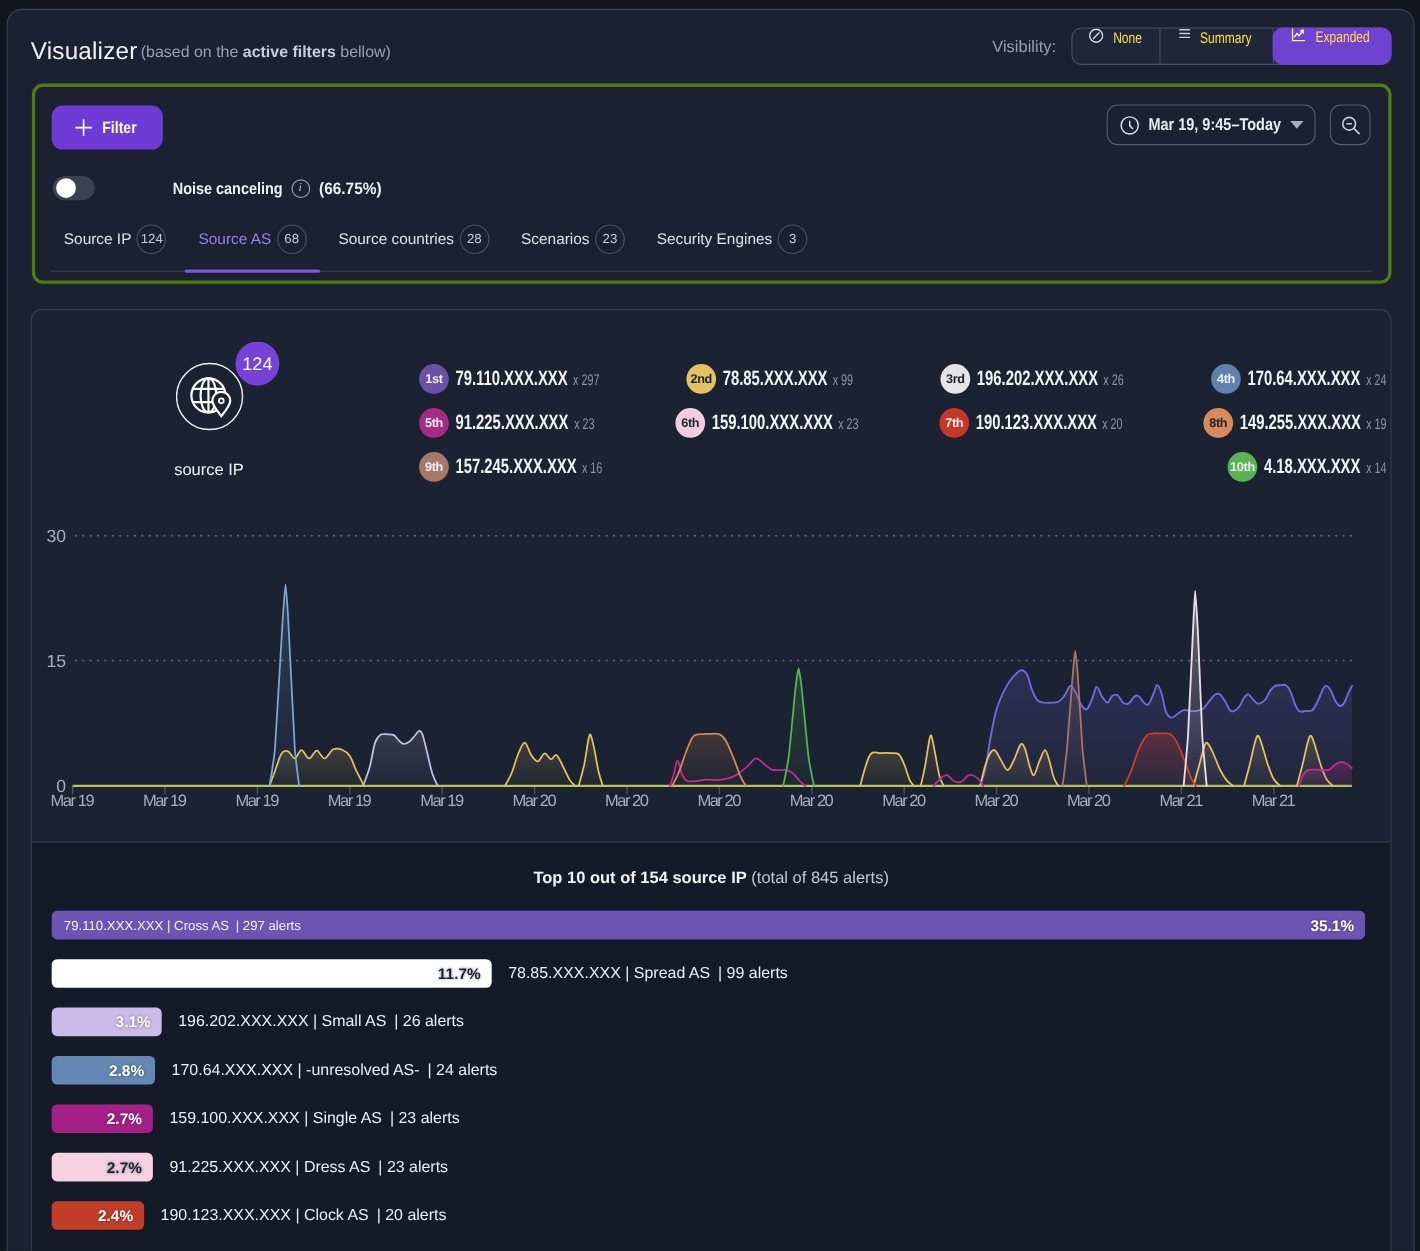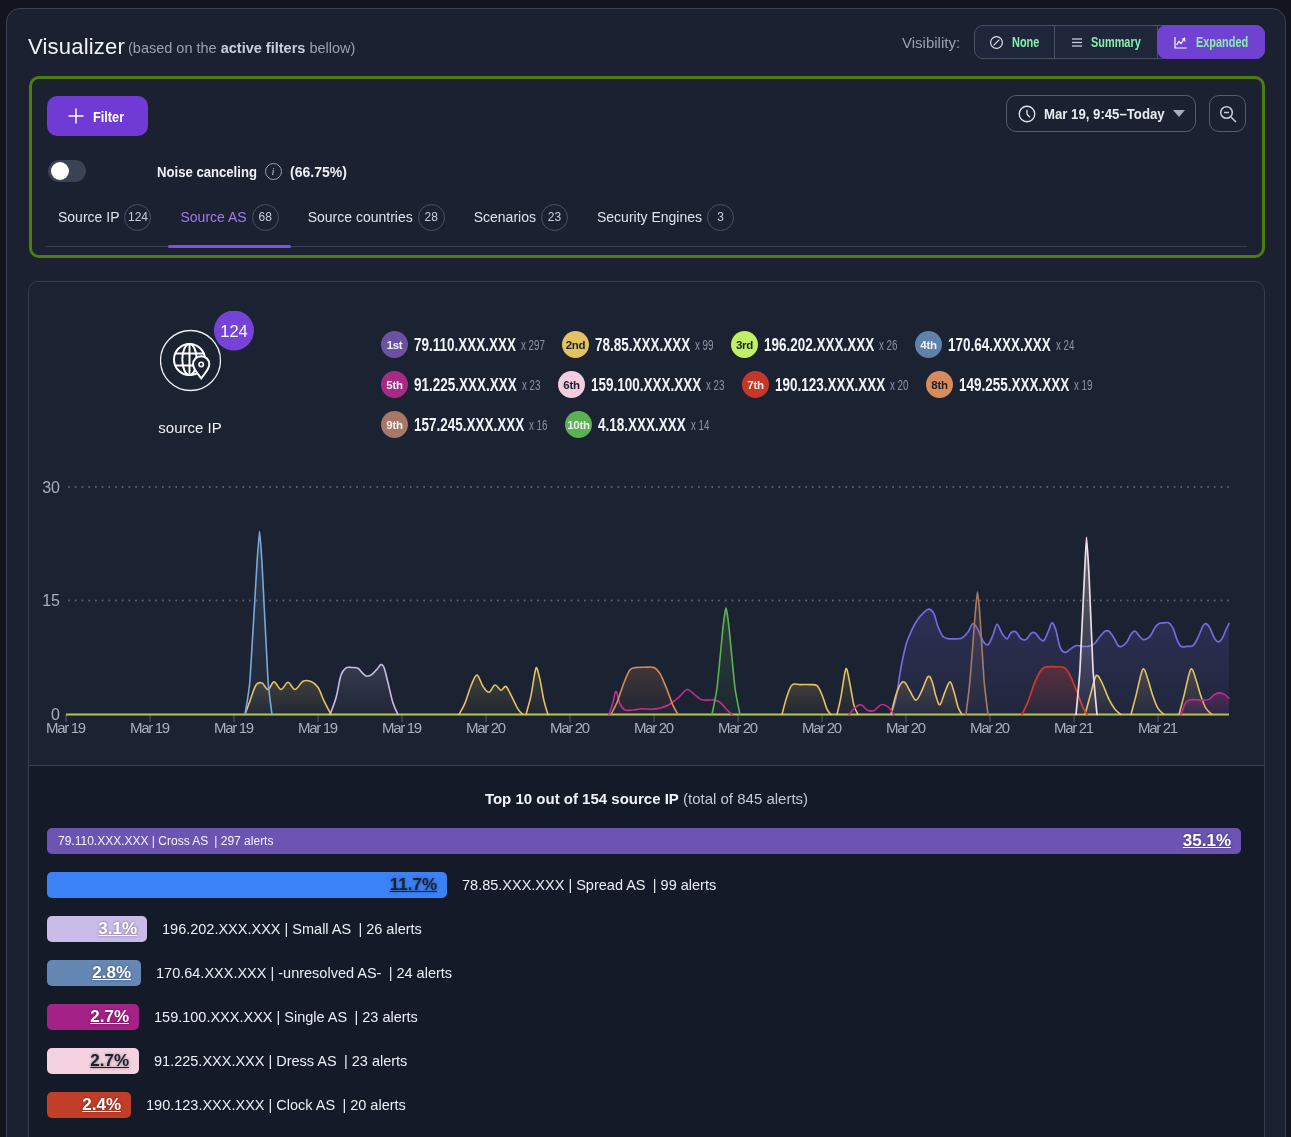--- a/index.html
+++ b/index.html
@@ -13,21 +13,21 @@
 .card {
   position:absolute; left:6px; top:8px; width:1280px; height:1200px;
   background:#1b2130; border:1px solid #3c4356; border-radius:14px;
 }
 
 .h1 { position:absolute; left:21px; top:25px; font-size:22px; font-weight:400; color:#f1f2f6; letter-spacing:.2px; }
 .hsub { position:absolute; left:121px; top:31px; font-size:14.5px; color:#9aa0b2; }
 .hsub b { color:#c9cedb; }
 .vislabel { position:absolute; left:895px; top:25px; font-size:15px; color:#9aa0b2; }
 .seg { position:absolute; left:967px; top:16px; height:34px; display:flex; border:1px solid #4a5065; border-radius:9px; background:#20263a; }
-.segbtn { display:flex; align-items:center; justify-content:center; gap:9px; font-size:14px; font-weight:700; color:#86efac; border-right:1px solid #4a5065; }
+.segbtn { display:flex; justify-content:center; gap:9px; font-size:14px; font-weight:400; color:#fde047; border-right:1px solid #4a5065; }
 .ct { display:inline-block; transform:scaleX(.78); transform-origin:0 50%; white-space:nowrap; }
 .segbtn:last-child { border-right:none; }
 .segbtn.on { background:#7141d1; border-radius:9px; margin:-1px; border:none; }
 
 .fpanel { position:absolute; left:22px; top:67px; width:1236px; height:182px; border:3px solid #4d7c0f; border-radius:10px; }
 .fbtn { position:absolute; left:15px; top:17px; width:101px; height:40px; background:#6f3bd4; border-radius:10px; color:#fff; font-size:15px; font-weight:700; display:flex; align-items:center; justify-content:center; gap:9px; }
 .noiserow { position:absolute; left:16px; top:81px; display:flex; align-items:center; }
 .toggle { width:38px; height:22px; background:#3a4254; border-radius:11px; position:relative; }
 .toggle .knob { position:absolute; left:3px; top:2px; width:18px; height:18px; border-radius:50%; background:#fff; }
 .nclabel { margin-left:24px; font-size:15px; font-weight:700; color:#f0f1f6;padding-left:47px; }
@@ -40,33 +40,33 @@
 .tab.on:after { content:""; position:absolute; left:0; right:0; top:48px; height:3px; background:#7c54e0; border-radius:2px; }
 .datebtn { position:absolute; right:66px; top:16px; width:190px; height:37px; border:1px solid #565d72; border-radius:10px; display:flex; align-items:center; justify-content:center; gap:8px; }
 .datetxt { display:inline-block; width:121px; font-size:15.5px; font-weight:700; color:#e9ebf2; white-space:nowrap; transform:scaleX(.85); transform-origin:0 50%; }
 .caret { width:0; height:0; border-left:6px solid transparent; border-right:6px solid transparent; border-top:7px solid #a9aebf; }
 .zoombtn { position:absolute; right:16px; top:16px; width:37px; height:37px; border:1px solid #565d72; border-radius:10px; display:flex; align-items:center; justify-content:center; }
 
 .cpanel { position:absolute; left:21px; top:272px; width:1237px; height:920px; border:1px solid #363d51; border-radius:10px; background:#1b2231; overflow:hidden; }
 .iconwrap { position:absolute; left:131px; top:29px; width:120px; height:120px; }
 .srcip { position:absolute; left:101px; top:137px; width:120px; text-align:center; font-size:15px; font-weight:500; color:#f0f1f5; }
 .legend { position:absolute; left:352px; top:49px; width:880px; }
-.lrow { display:flex; align-items:center; margin-bottom:13px; height:27px; gap:17px; }
+.lrow { display:flex; align-items:center; margin-bottom:13px; height:27px; gap:17px;justify-content:space-between; }
 .litem { display:flex; align-items:center; }
 .lbadge { width:27px; height:27px; border-radius:50%; display:flex; align-items:center; justify-content:center; font-size:11.5px; font-weight:700; letter-spacing:-.3px; flex:none; }
 .lip { display:inline-block; margin-left:6px; font-size:19px; font-weight:700; color:#f3f4f8; white-space:nowrap; transform:scaleX(.71); transform-origin:0 50%; }
 .lx { display:inline-block; margin-left:5px; font-size:14px; color:#8d93a5; white-space:nowrap; transform:scaleX(.7); transform-origin:0 50%; }
 .dk { color:#1b2130; }
 
 .barsec { position:absolute; left:0; top:483px; width:1235px; height:437px; background:#151a28; border-top:1px solid #3a4053; }
 .barstitle { position:absolute; top:24px; width:100%; text-align:center; font-size:15px; color:#c3c8d6; }
 .barstitle b { color:#f2f3f7; }
 .brow { position:absolute; left:18px; height:26px; display:flex; align-items:center; }
 .bar { height:26px; border-radius:5px; position:relative; flex:none; }
-.bpct { position:absolute; right:10px; top:0; line-height:26px; font-size:17px; font-weight:700; color:#fff; text-shadow:0 0 3px rgba(10,12,22,.45);text-decoration:underline; }
+.bpct { position:absolute; right:10px; top:0; line-height:26px; font-size:14px; font-weight:700; color:#fff; text-shadow:0 0 3px rgba(10,12,22,.45); }
 .binlab { position:absolute; left:11px; top:0; line-height:26px; font-size:12px; color:#f2f3f7; white-space:nowrap; }
 .blab { margin-left:15px; font-size:14.5px; color:#eceef4; white-space:nowrap; }
 </style>
 </head>
 <body>
 <div class="card">
 
   <span class="h1">Visualizer</span>
   <span class="hsub">(based on the <b>active filters</b> bellow)</span>
   <span class="vislabel">Visibility:</span>
@@ -163,21 +163,21 @@
             <span class="lbadge" style="background:#6a51a3">1st</span>
             <span class="lip" style="width:102px">79.110.XXX.XXX</span>
             <span class="lx" style="width:24px">x 297</span>
           </div>
         <div class="litem">
             <span class="lbadge dk" style="background:#e3c262">2nd</span>
             <span class="lip" style="width:95px">78.85.XXX.XXX</span>
             <span class="lx" style="width:19px">x 99</span>
           </div>
         <div class="litem">
-            <span class="lbadge dk" style="background:#bef264">3rd</span>
+            <span class="lbadge dk" style="background:#e5e5e5">3rd</span>
             <span class="lip" style="width:110px">196.202.XXX.XXX</span>
             <span class="lx" style="width:19px">x 26</span>
           </div>
         <div class="litem">
             <span class="lbadge" style="background:#5e82ac">4th</span>
             <span class="lip" style="width:103px">170.64.XXX.XXX</span>
             <span class="lx" style="width:19px">x 24</span>
           </div>
       </div>
       <div class="lrow">
@@ -339,21 +339,21 @@
 
     <div class="barsec">
       <div class="barstitle"><b>Top 10 out of 154 source IP</b> (total of 845 alerts)</div>
       <div class="brow" style="top:62px">
           <div class="bar" style="width:1194px;background:#6c55b2">
             <span class="bpct">35.1%</span>
             <span class="binlab">79.110.XXX.XXX | Cross AS | 297 alerts</span>
           </div>
         </div>
       <div class="brow" style="top:106px">
-          <div class="bar" style="width:400px;background:#3b82f6">
+          <div class="bar" style="width:400px;background:#ffffff">
             <span class="bpct" style="color:#1b2130">11.7%</span>
           </div>
           <span class="blab">78.85.XXX.XXX | Spread AS | 99 alerts</span>
         </div>
       <div class="brow" style="top:150px">
           <div class="bar" style="width:100px;background:#c9bce8">
             <span class="bpct">3.1%</span>
           </div>
           <span class="blab">196.202.XXX.XXX | Small AS | 26 alerts</span>
         </div>

